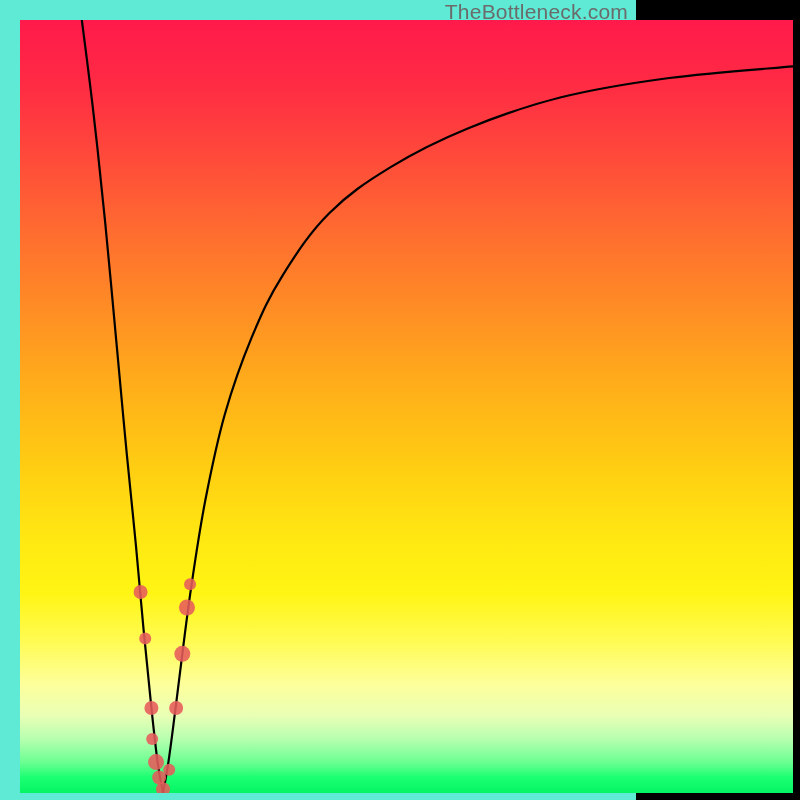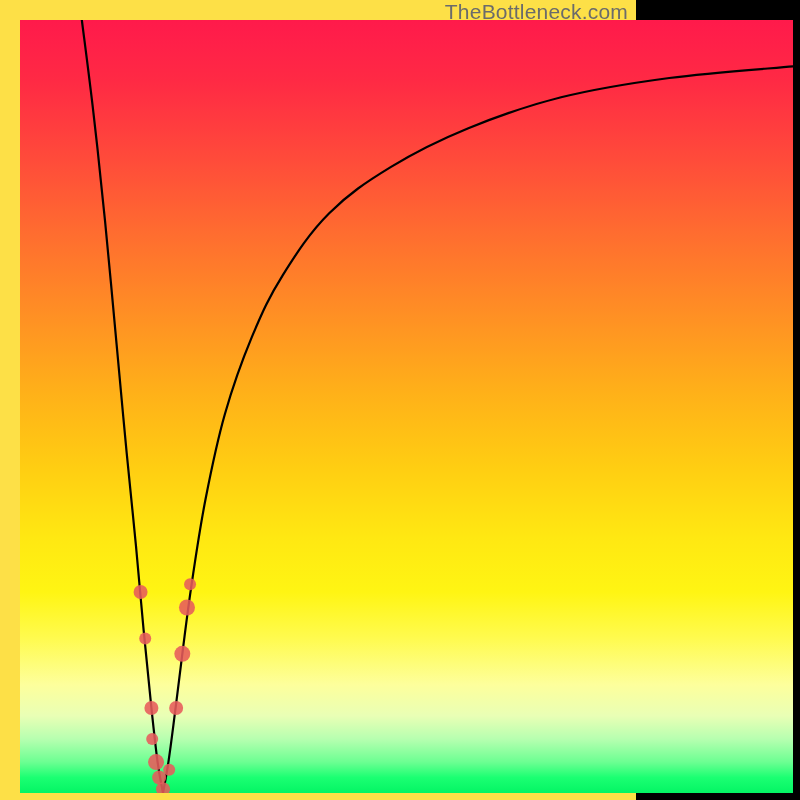--- a/index.html
+++ b/index.html
@@ -8,21 +8,21 @@
     width: 800px;
     height: 800px;
     overflow: hidden;
     background: #000;
     font-family: Arial, Helvetica, sans-serif;
   }
   .frame {
     position: relative;
     width: 636px;
     height: 800px;
-    background: #fde047;
+    background: #5eead4;
   }
   .plot-area {
     position: absolute;
     left: 20px;
     top: 20px;
     width: 773px;
     height: 773px;
     overflow: hidden;
     background: linear-gradient(
       to bottom,

